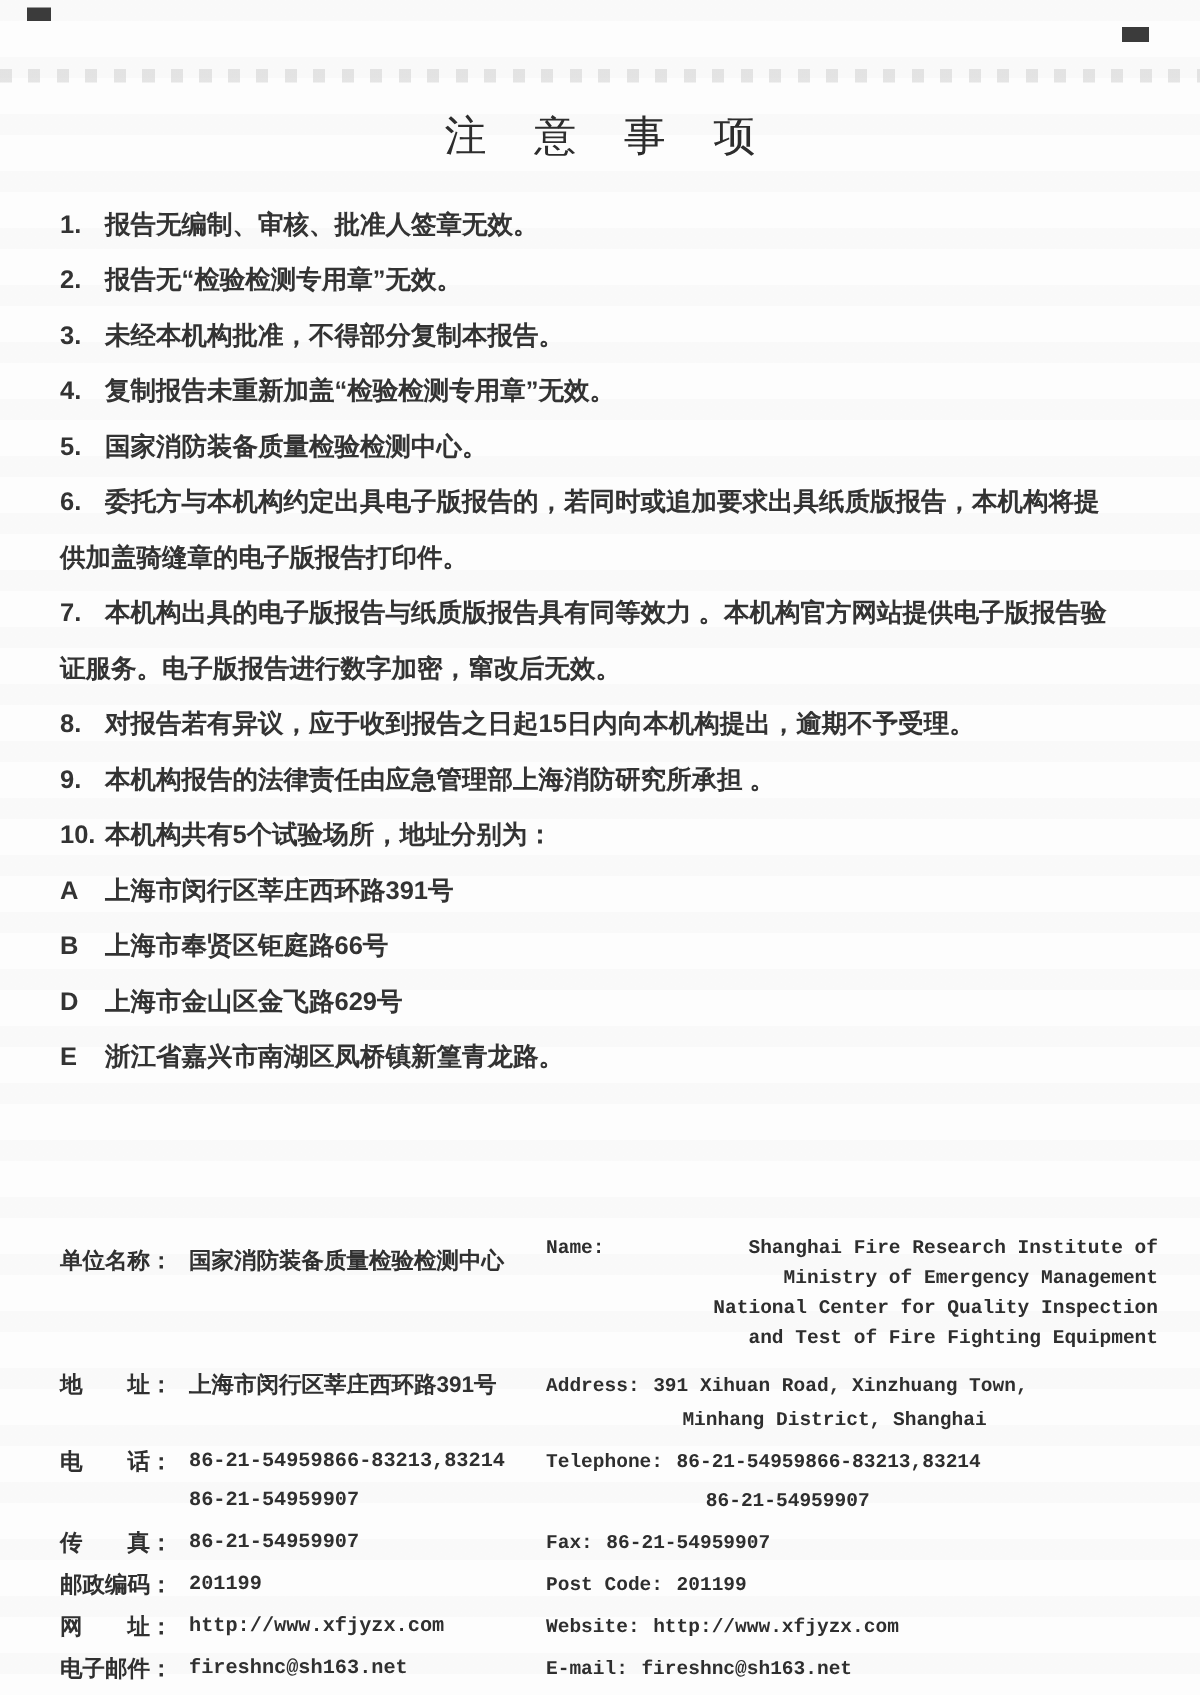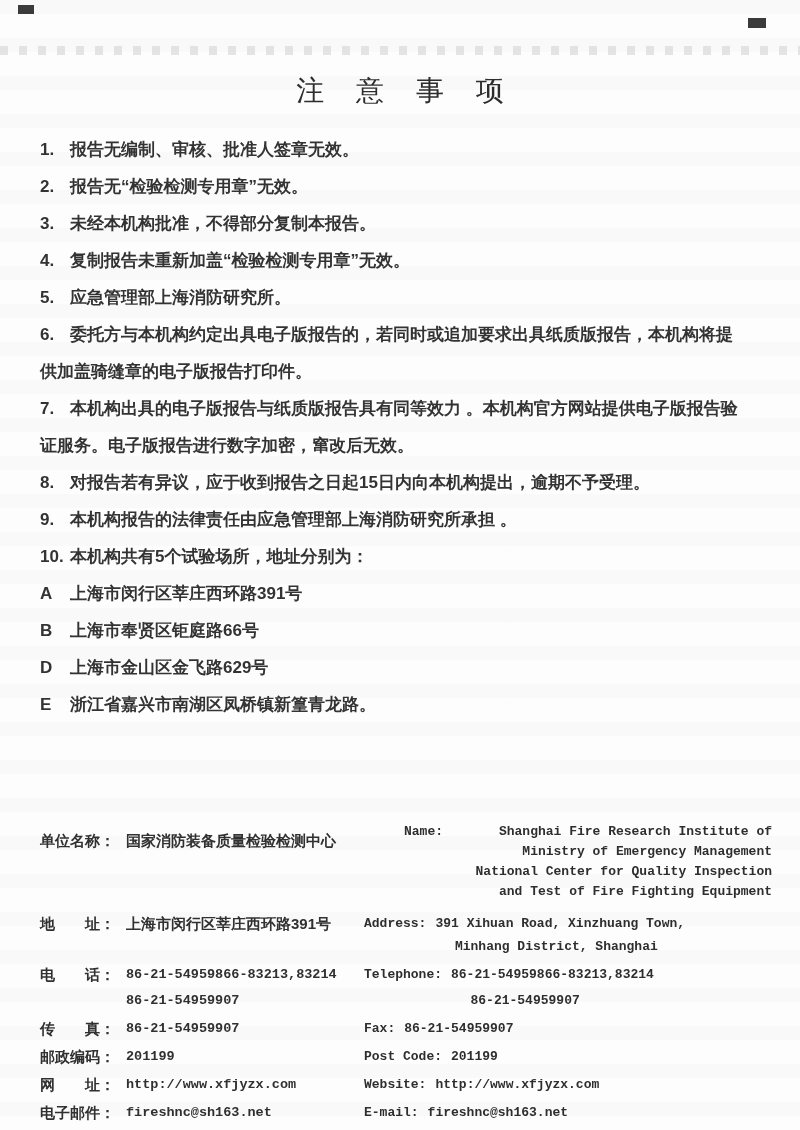--- a/index.html
+++ b/index.html
@@ -41,42 +41,42 @@
   .zlines { flex:1; }
   .en {
     flex:1; display:flex;
     font-family:"Liberation Mono","DejaVu Sans Mono",monospace;
     font-size:13px; font-weight:700; line-height:26px; color:#2e2e2e;
   }
   .elbl { flex:none; margin-right:9px; }
   .elines { flex:1; }
   .ascii { font-family:"Liberation Mono","DejaVu Sans Mono",monospace; font-size:13.5px; }
   .ind { padding-left:2.5ch; }
-  .r0 { margin-bottom:10px;gap:40px; }
+  .r0 { margin-bottom:10px; }
   .r0 .zh { line-height:37px; }
   .r0 .en { line-height:20px;text-align:right; }
   .r1 { margin-bottom:4px; }
   .r1 .zh, .r1 .en { line-height:23px; }
 </style>
 </head>
 <body>
 
 <div class="page">
   <div class="corner-mark tl"></div>
   <div class="corner-mark tr"></div>
   <div class="dashed-line"></div>
 
   <div class="title">注 意 事 项</div>
 
   <div class="notices">
     <p class="notice"><span class="num">1.</span><span>报告无编制、审核、批准人签章无效。</span></p>
     <p class="notice"><span class="num">2.</span><span>报告无“检验检测专用章”无效。</span></p>
     <p class="notice"><span class="num">3.</span><span>未经本机构批准，不得部分复制本报告。</span></p>
     <p class="notice"><span class="num">4.</span><span>复制报告未重新加盖“检验检测专用章”无效。</span></p>
-    <p class="notice"><span class="num">5.</span><span>应急管理部上海消防研究所。</span></p>
+    <p class="notice"><span class="num">5.</span><span>国家消防装备质量检验检测中心。</span></p>
     <p class="notice"><span class="num">6.</span><span>委托方与本机构约定出具电子版报告的，若同时或追加要求出具纸质版报告，本机构将提供加盖骑缝章的电子版报告打印件。</span></p>
     <p class="notice"><span class="num">7.</span><span>本机构出具的电子版报告与纸质版报告具有同等效力 。本机构官方网站提供电子版报告验证服务。电子版报告进行数字加密，窜改后无效。</span></p>
     <p class="notice"><span class="num">8.</span><span>对报告若有异议，应于收到报告之日起15日内向本机构提出，逾期不予受理。</span></p>
     <p class="notice"><span class="num">9.</span><span>本机构报告的法律责任由应急管理部上海消防研究所承担 。</span></p>
     <p class="notice"><span class="num">10.</span><span>本机构共有5个试验场所，地址分别为：</span></p>
     <p class="notice"><span class="num">A</span><span>上海市闵行区莘庄西环路391号</span></p>
     <p class="notice"><span class="num">B</span><span>上海市奉贤区钜庭路66号</span></p>
     <p class="notice"><span class="num">D</span><span>上海市金山区金飞路629号</span></p>
     <p class="notice"><span class="num">E</span><span>浙江省嘉兴市南湖区凤桥镇新篁青龙路。</span></p>
   </div>

